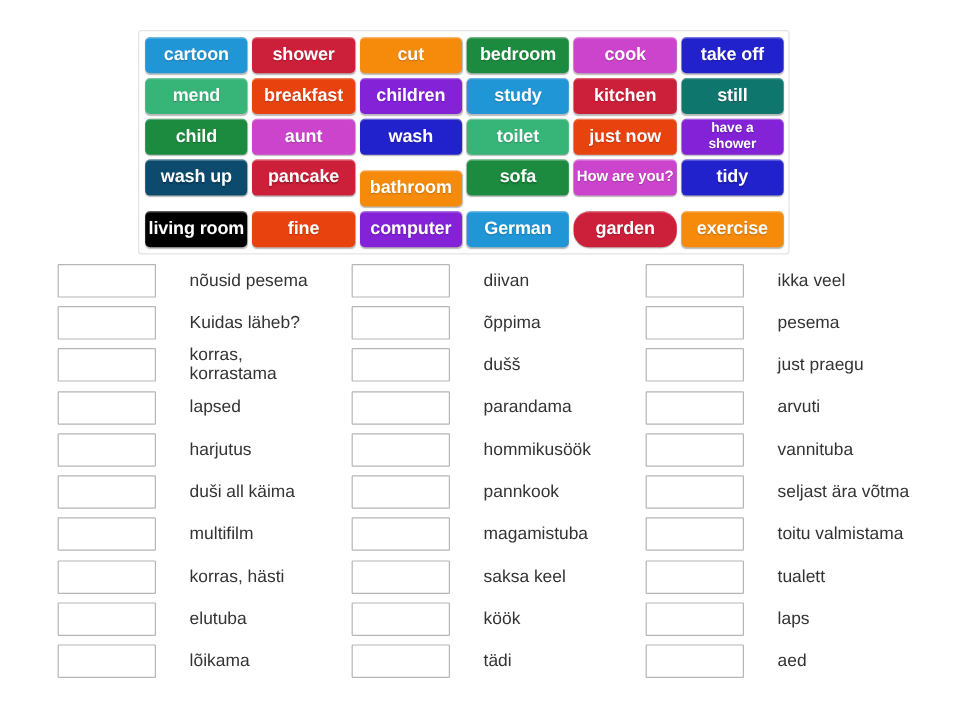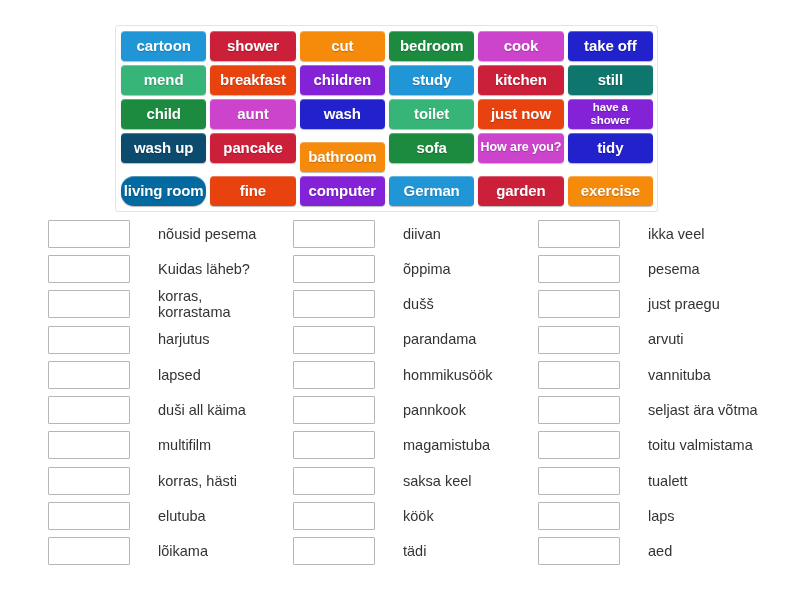--- a/index.html
+++ b/index.html
@@ -137,25 +137,25 @@
       </div>
       <div class="tile-row">
         <div class="tile" style="background: #0c4a6e;">wash up</div>
         <div class="tile" style="background: rgb(204, 31, 57);">pancake</div>
         <div class="tile" style="background: rgb(245, 138, 11); margin-top: 11px;">bathroom</div>
         <div class="tile" style="background: rgb(28, 139, 63);">sofa</div>
         <div class="tile xsmall" style="background: rgb(204, 68, 204); text-align: right;">How are you?</div>
         <div class="tile" style="background: rgb(34, 34, 204);">tidy</div>
       </div>
       <div class="tile-row">
-        <div class="tile" style="background: #0369a1; border-radius: 13px;">living room</div>
+        <div class="tile" style="background: #000000;">living room</div>
         <div class="tile" style="background: rgb(232, 66, 14);">fine</div>
         <div class="tile" style="background: rgb(131, 34, 214);">computer</div>
         <div class="tile" style="background: rgb(33, 150, 214);">German</div>
-        <div class="tile" style="background: rgb(204, 31, 57);">garden</div>
+        <div class="tile" style="background: rgb(204, 31, 57); border-radius: 13px;">garden</div>
         <div class="tile" style="background: rgb(245, 138, 11);">exercise</div>
       </div>
     </div>
 
   <div class="answer-grid" id="answer-grid">
       <div class="answer-col">
         <div class="answer-row">
           <div class="drop-box"></div>
           <div class="answer-label">nõusid pesema</div>
         </div>
@@ -163,28 +163,28 @@
           <div class="drop-box"></div>
           <div class="answer-label">Kuidas läheb?</div>
         </div>
         <div class="answer-row">
           <div class="drop-box"></div>
           <div class="answer-label">korras,
 korrastama</div>
         </div>
         <div class="answer-row">
           <div class="drop-box"></div>
+          <div class="answer-label">lapsed</div>
+        </div>
+        <div class="answer-row">
+          <div class="drop-box"></div>
           <div class="answer-label">harjutus</div>
         </div>
         <div class="answer-row">
           <div class="drop-box"></div>
-          <div class="answer-label">lapsed</div>
-        </div>
-        <div class="answer-row">
-          <div class="drop-box"></div>
           <div class="answer-label">duši all käima</div>
         </div>
         <div class="answer-row">
           <div class="drop-box"></div>
           <div class="answer-label">multifilm</div>
         </div>
         <div class="answer-row">
           <div class="drop-box"></div>
           <div class="answer-label">korras, hästi</div>
         </div>

